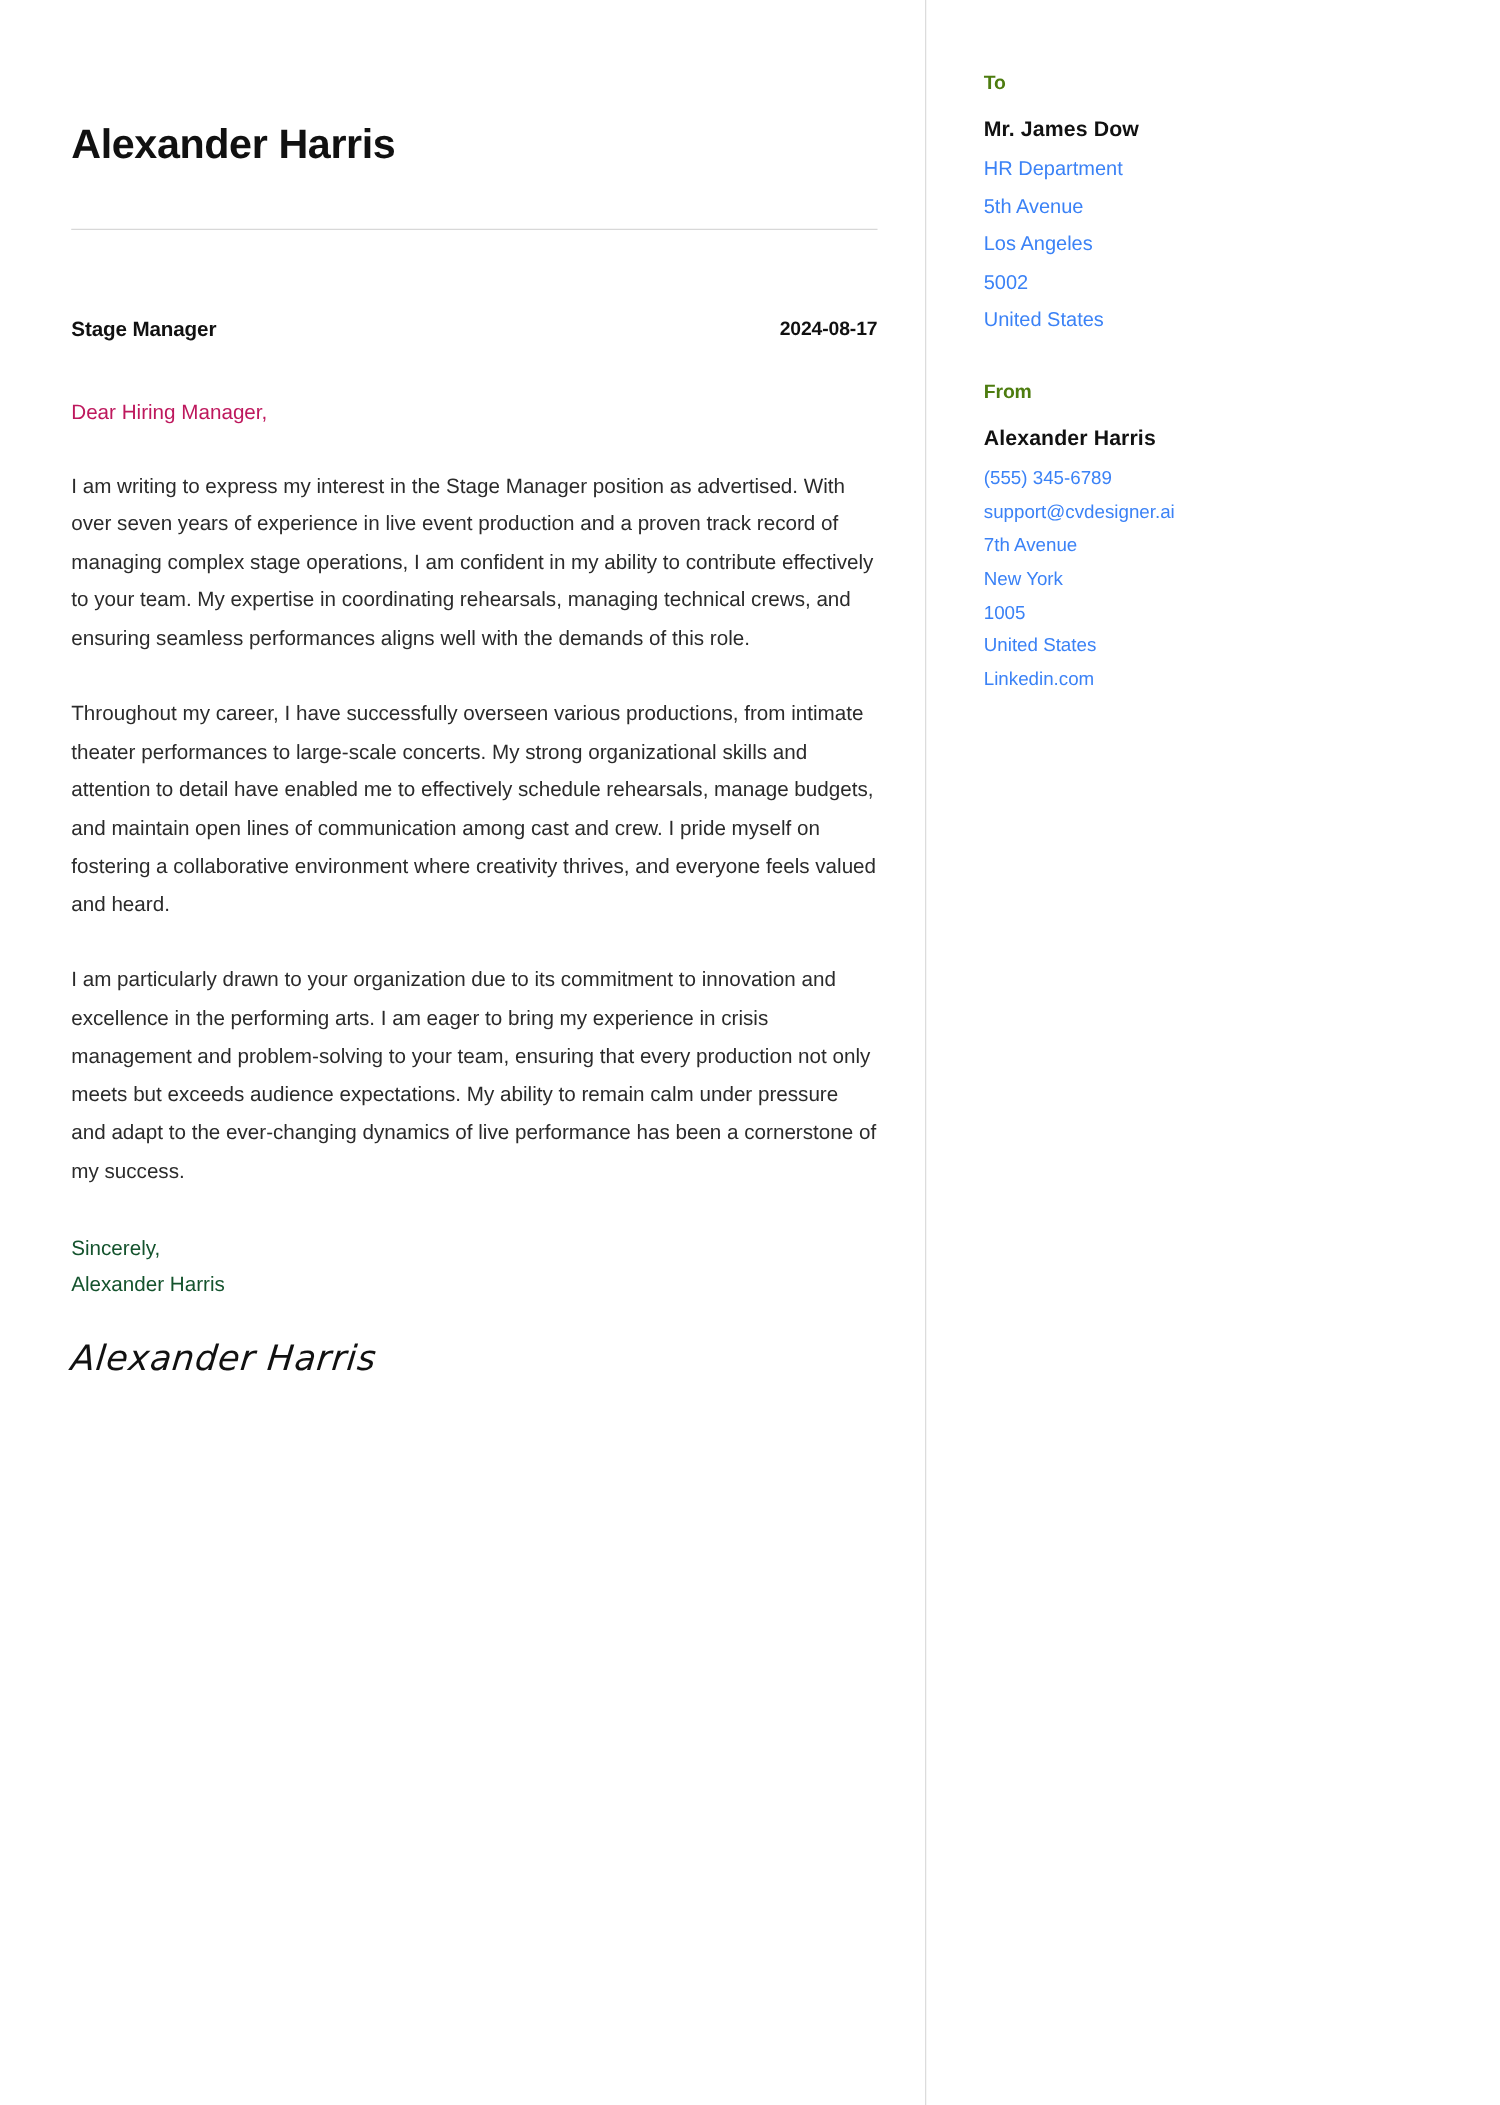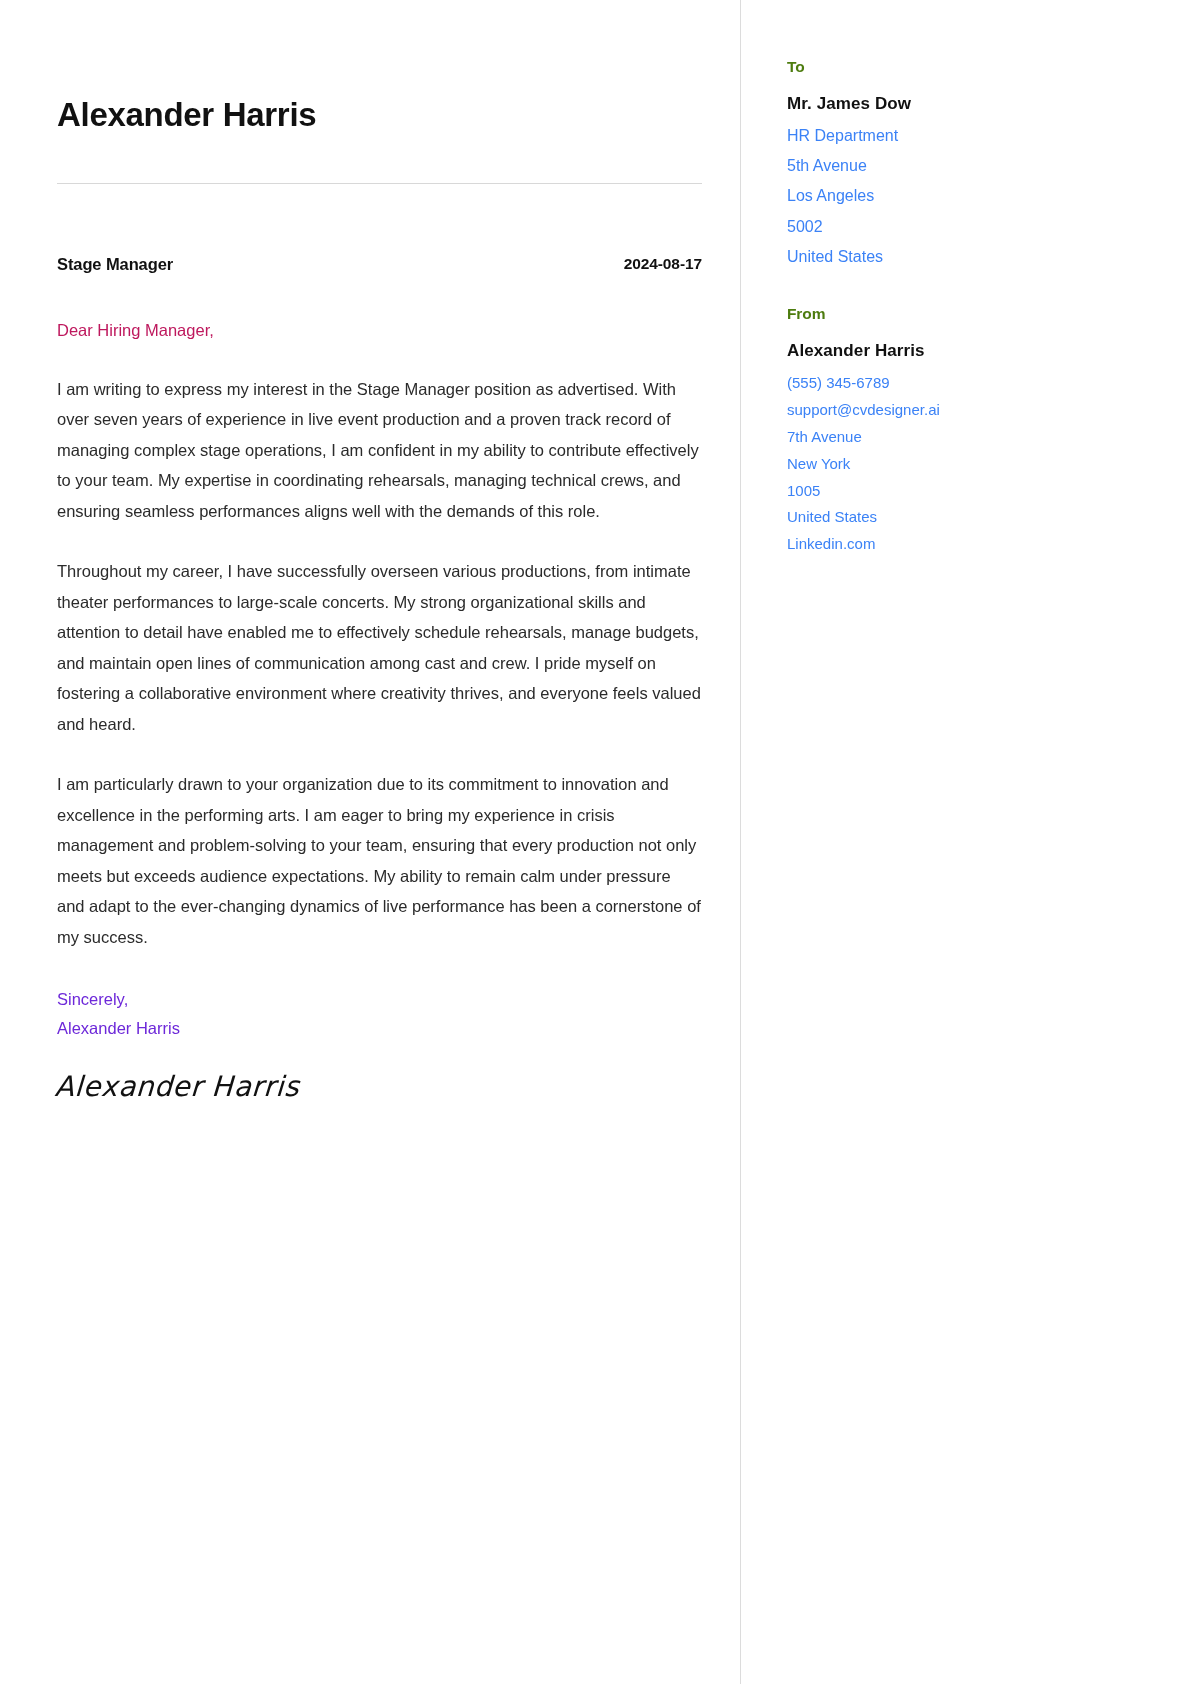--- a/index.html
+++ b/index.html
@@ -92,21 +92,21 @@
     font-weight: 400;
     text-align: left;
   }
 
   .closing-block {
     margin-top: 33px;
   }
   .closing-line {
     font-size: 16.5px;
     line-height: 1.75;
-    color: #6d28d9;
+    color: #14532d;
     margin: 0;
   }
 
   .signature {
     margin-top: 27px;
     font-family: "DejaVu Sans", sans-serif;
     font-size: 28px;
     font-style: italic;
     font-weight: 400;
     color: #111111;

